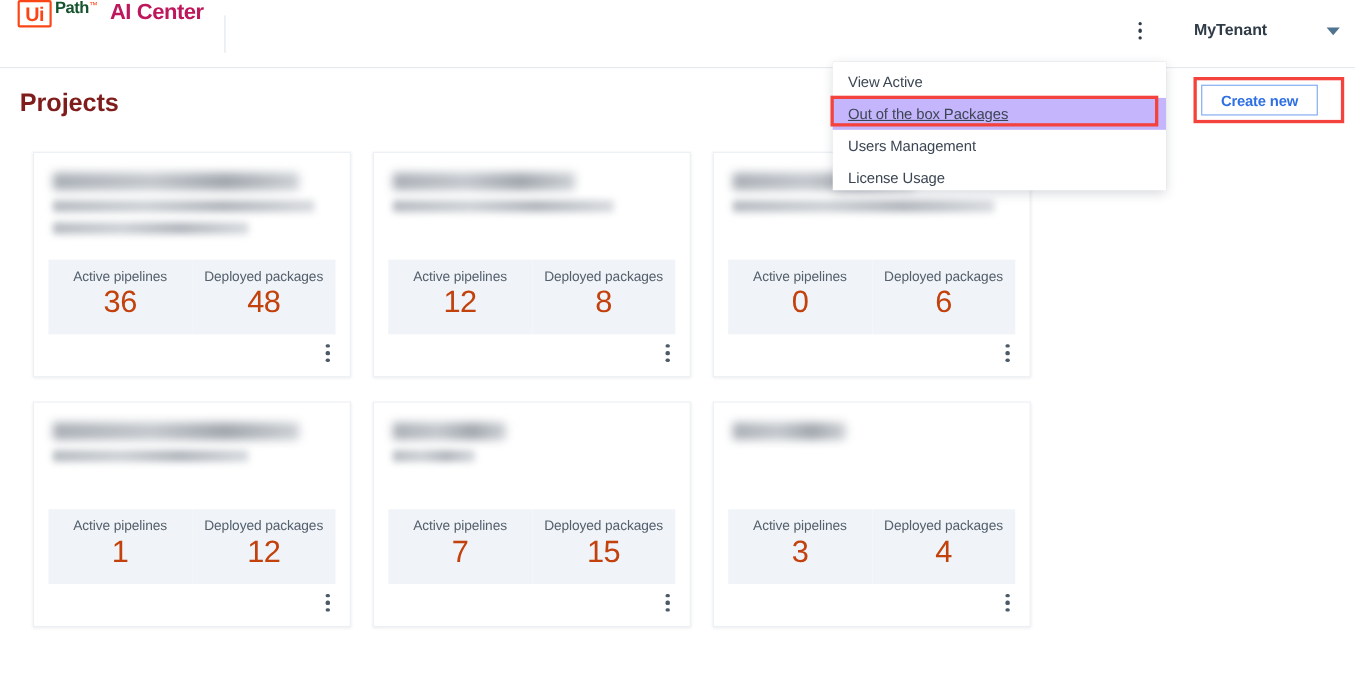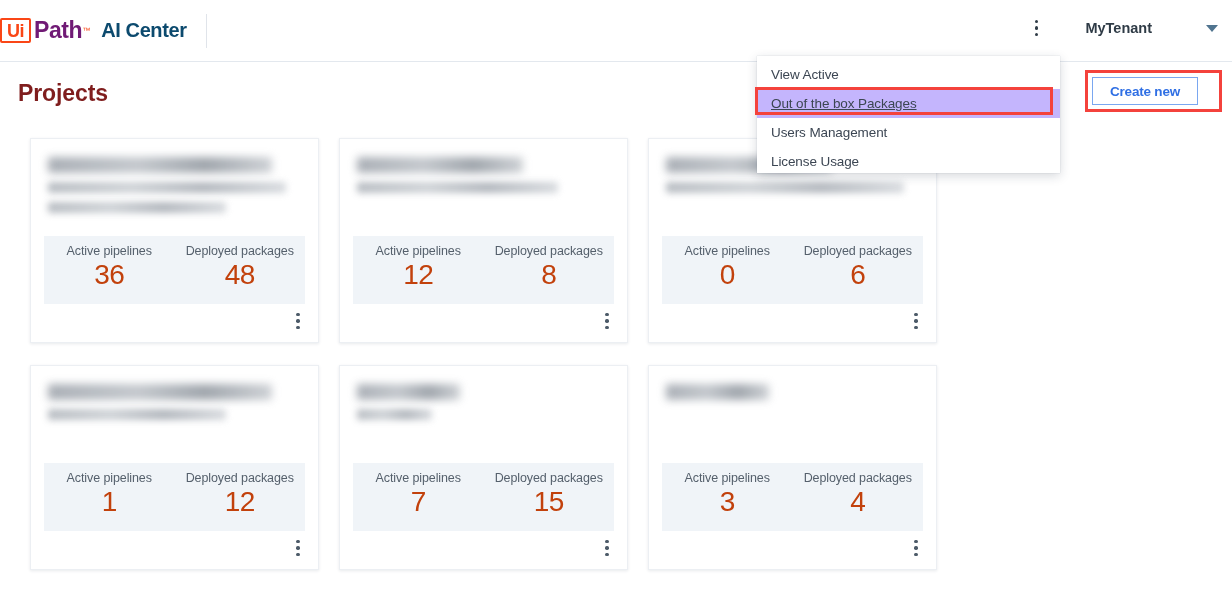--- a/index.html
+++ b/index.html
@@ -11,40 +11,40 @@
   }
 
   
   .header {
     position: absolute; top: 0; left: 0;
     width: 1232px; height: 62px;
     background: #ffffff;
     border-bottom: 1px solid #e3e8ee;
     display: flex; align-items: center;
   }
-  .brand { display: flex; align-items: center; height: 100%; }
+  .brand { display: flex; padding-left: 16px; height: 100%; }
   .logo-mark {
     display: inline-flex; align-items: center; justify-content: center;
     width: 31px; height: 25px;
     border: 2.5px solid #fa4616;
     border-radius: 2px;
     background: #ffffff;
     margin-right: 3px;
   }
   .logo-mark-text {
     color: #fa4616; font-weight: 700; font-size: 18px;
     letter-spacing: -0.5px; line-height: 1;
   }
   .logo-word {
-    color: #701a75; font-weight: 700; font-size: 23px;
+    color: #14532d; font-weight: 700; font-size: 15px;
     letter-spacing: -0.4px; line-height: 1;
   }
   .logo-tm { color: #fa4616; font-size: 8px; vertical-align: super; }
   .app-name {
-    color: #0c4a6e; font-weight: 700; font-size: 20px;
+    color: #be185d; font-weight: 700; font-size: 20px;
     letter-spacing: -0.4px; margin-left: 11px;
   }
   .header-divider {
     width: 1px; height: 34px; background: #e0e4ea; margin-left: 19px;
   }
 
   .header-right {
     position: absolute; right: 0; top: 0; height: 56px;
     display: flex; align-items: center; padding-right: 14px;
   }

